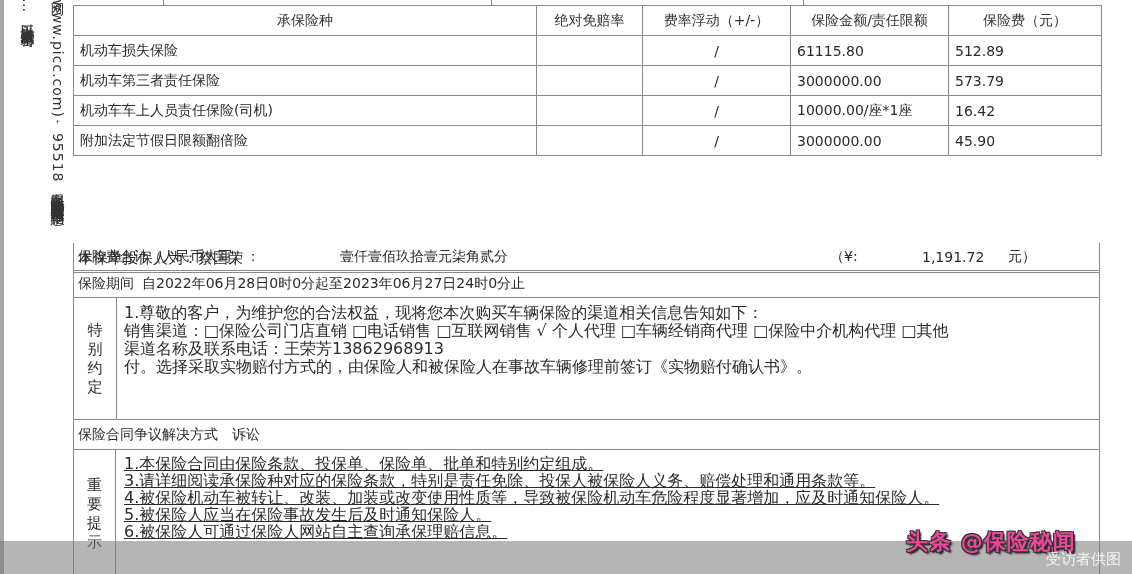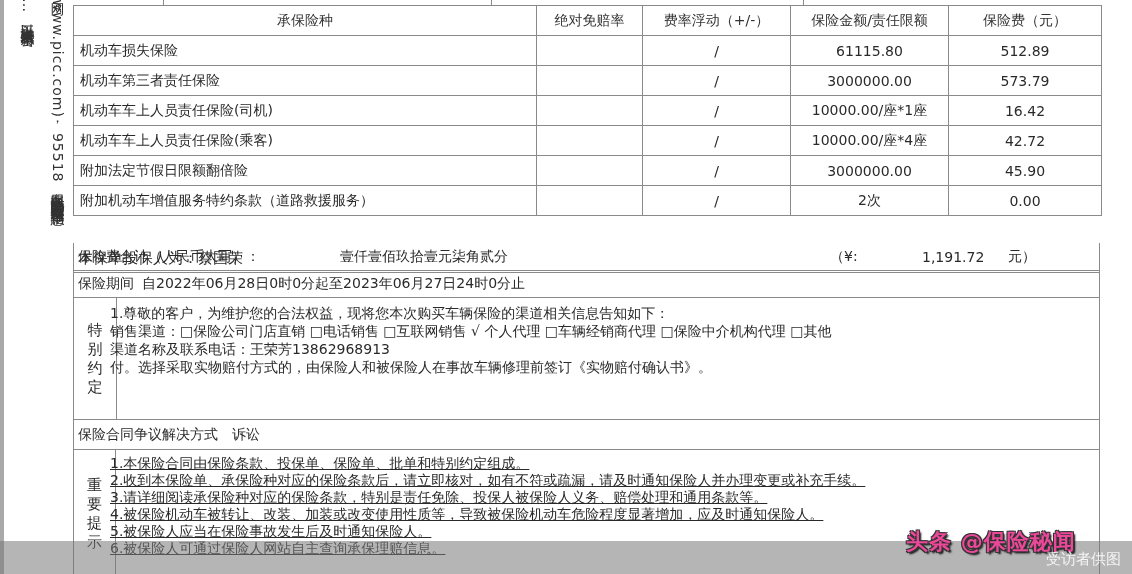--- a/index.html
+++ b/index.html
@@ -9,26 +9,26 @@
   .leftedge{position:absolute;left:0;top:0;width:4px;height:574px;background:#a9a9a9;}
   .vtext{position:absolute;writing-mode:vertical-rl;font-size:14px;line-height:16px;color:#333;letter-spacing:1px;white-space:nowrap;}
   .vt1{left:20px;top:-2px;}
   .vt2{left:50px;top:-8px;}
   .sheet{position:absolute;left:73px;top:0;width:1028px;height:574px;padding-left:36px;}
   .topline{position:absolute;left:0;top:0;width:1028px;height:5px;border-bottom:1px solid #8a8a8a;}
   .topline .tick{position:absolute;top:0;width:1px;height:5px;background:#8a8a8a;}
   table.main{position:absolute;left:0;top:5px;width:1028px;border-collapse:collapse;table-layout:fixed;font-size:14px;}
   table.main td, table.main th{border:1px solid #8a8a8a;padding:0 6px;height:29px;white-space:nowrap;overflow:hidden;font-weight:normal;}
   table.main th{text-align:center;color:#333;}
-  td.num{text-align:center;}
+  td.num{text-align:left;}
   td.ctr{text-align:center;}
   .block{position:absolute;left:0;width:1027px;border:1px solid #8a8a8a;border-top:none;font-size:14px;box-sizing:border-box;}
   .rowline{display:flex;align-items:center;padding-left:4px;height:100%;}
   .side-label{position:absolute;left:0;top:0;width:42px;height:100%;border-right:1px solid #8a8a8a;display:flex;flex-direction:column;align-items:center;justify-content:center;font-size:15px;line-height:19px;}
-  .para{position:absolute;left:36px;top:4px;right:10px;font-size:14px;line-height:18px;}
+  .para{position:absolute;left:50px;top:4px;right:10px;font-size:16px;line-height:18px;}
   .para div{white-space:nowrap;}
   .overlay{position:absolute;left:0;top:541px;width:1132px;height:33px;background:rgba(120,120,120,0.55);}
   .wm1{position:absolute;left:906px;top:527px;font-size:22px;font-weight:bold;color:#ec4899;
        text-shadow:1px 1px 0 #333,-1px -1px 0 #333,1px -1px 0 #333,-1px 1px 0 #333,2px 2px 2px #000;letter-spacing:1px;white-space:nowrap;}
   .wm2{position:absolute;left:1046px;top:550px;font-size:15px;color:#f4f4f4;white-space:nowrap;}
 </style>
 </head>
 <body>
 
 <div class="leftstrip">
@@ -77,39 +77,25 @@
         <td class="num">573.79</td>
       </tr>
       <tr>
         <td>机动车车上人员责任保险(司机)</td>
         <td></td>
         <td class="ctr">/</td>
         <td class="num">10000.00/座*1座</td>
         <td class="num">16.42</td>
       </tr>
       <tr>
-        <td>机动车车上人员责任保险(乘客)</td>
-        <td></td>
-        <td class="ctr">/</td>
-        <td class="num">10000.00/座*4座</td>
-        <td class="num">42.72</td>
-      </tr>
-      <tr>
         <td>附加法定节假日限额翻倍险</td>
         <td></td>
         <td class="ctr">/</td>
         <td class="num">3000000.00</td>
         <td class="num">45.90</td>
-      </tr>
-      <tr>
-        <td>附加机动车增值服务特约条款（道路救援服务）</td>
-        <td></td>
-        <td class="ctr">/</td>
-        <td class="num">2次</td>
-        <td class="num">0.00</td>
       </tr>
     </tbody>
   </table>
 
   <div class="block" style="top:214px;height:29px;font-size:15px;margin-top:30px;">
     <div class="rowline">
       <span>本保单投保人为：</span>
       <span>蔡国荣</span>
     </div>
   </div>
@@ -155,21 +141,20 @@
 
   <div class="block" style="top:450px;height:124px;border-bottom:none;">
     <div class="side-label" style="justify-content:flex-start;padding-top:26px;box-sizing:border-box;">
       <span>重</span>
       <span>要</span>
       <span>提</span>
       <span>示</span>
     </div>
     <div class="para" style="top:5px;line-height:17px;text-decoration:underline;">
       <div>1.本保险合同由保险条款、投保单、保险单、批单和特别约定组成。</div>
-      <div>2.收到本保险单、承保险种对应的保险条款后，请立即核对，如有不符或疏漏，请及时通知保险人并办理变更或补充手续。</div>
       <div>3.请详细阅读承保险种对应的保险条款，特别是责任免除、投保人被保险人义务、赔偿处理和通用条款等。</div>
       <div>4.被保险机动车被转让、改装、加装或改变使用性质等，导致被保险机动车危险程度显著增加，应及时通知保险人。</div>
       <div>5.被保险人应当在保险事故发生后及时通知保险人。</div>
       <div>6.被保险人可通过保险人网站自主查询承保理赔信息。</div>
     </div>
   </div>
 </div>
 
 <div class="overlay"></div>
 <div class="wm1">头条 @保险秘闻</div>

